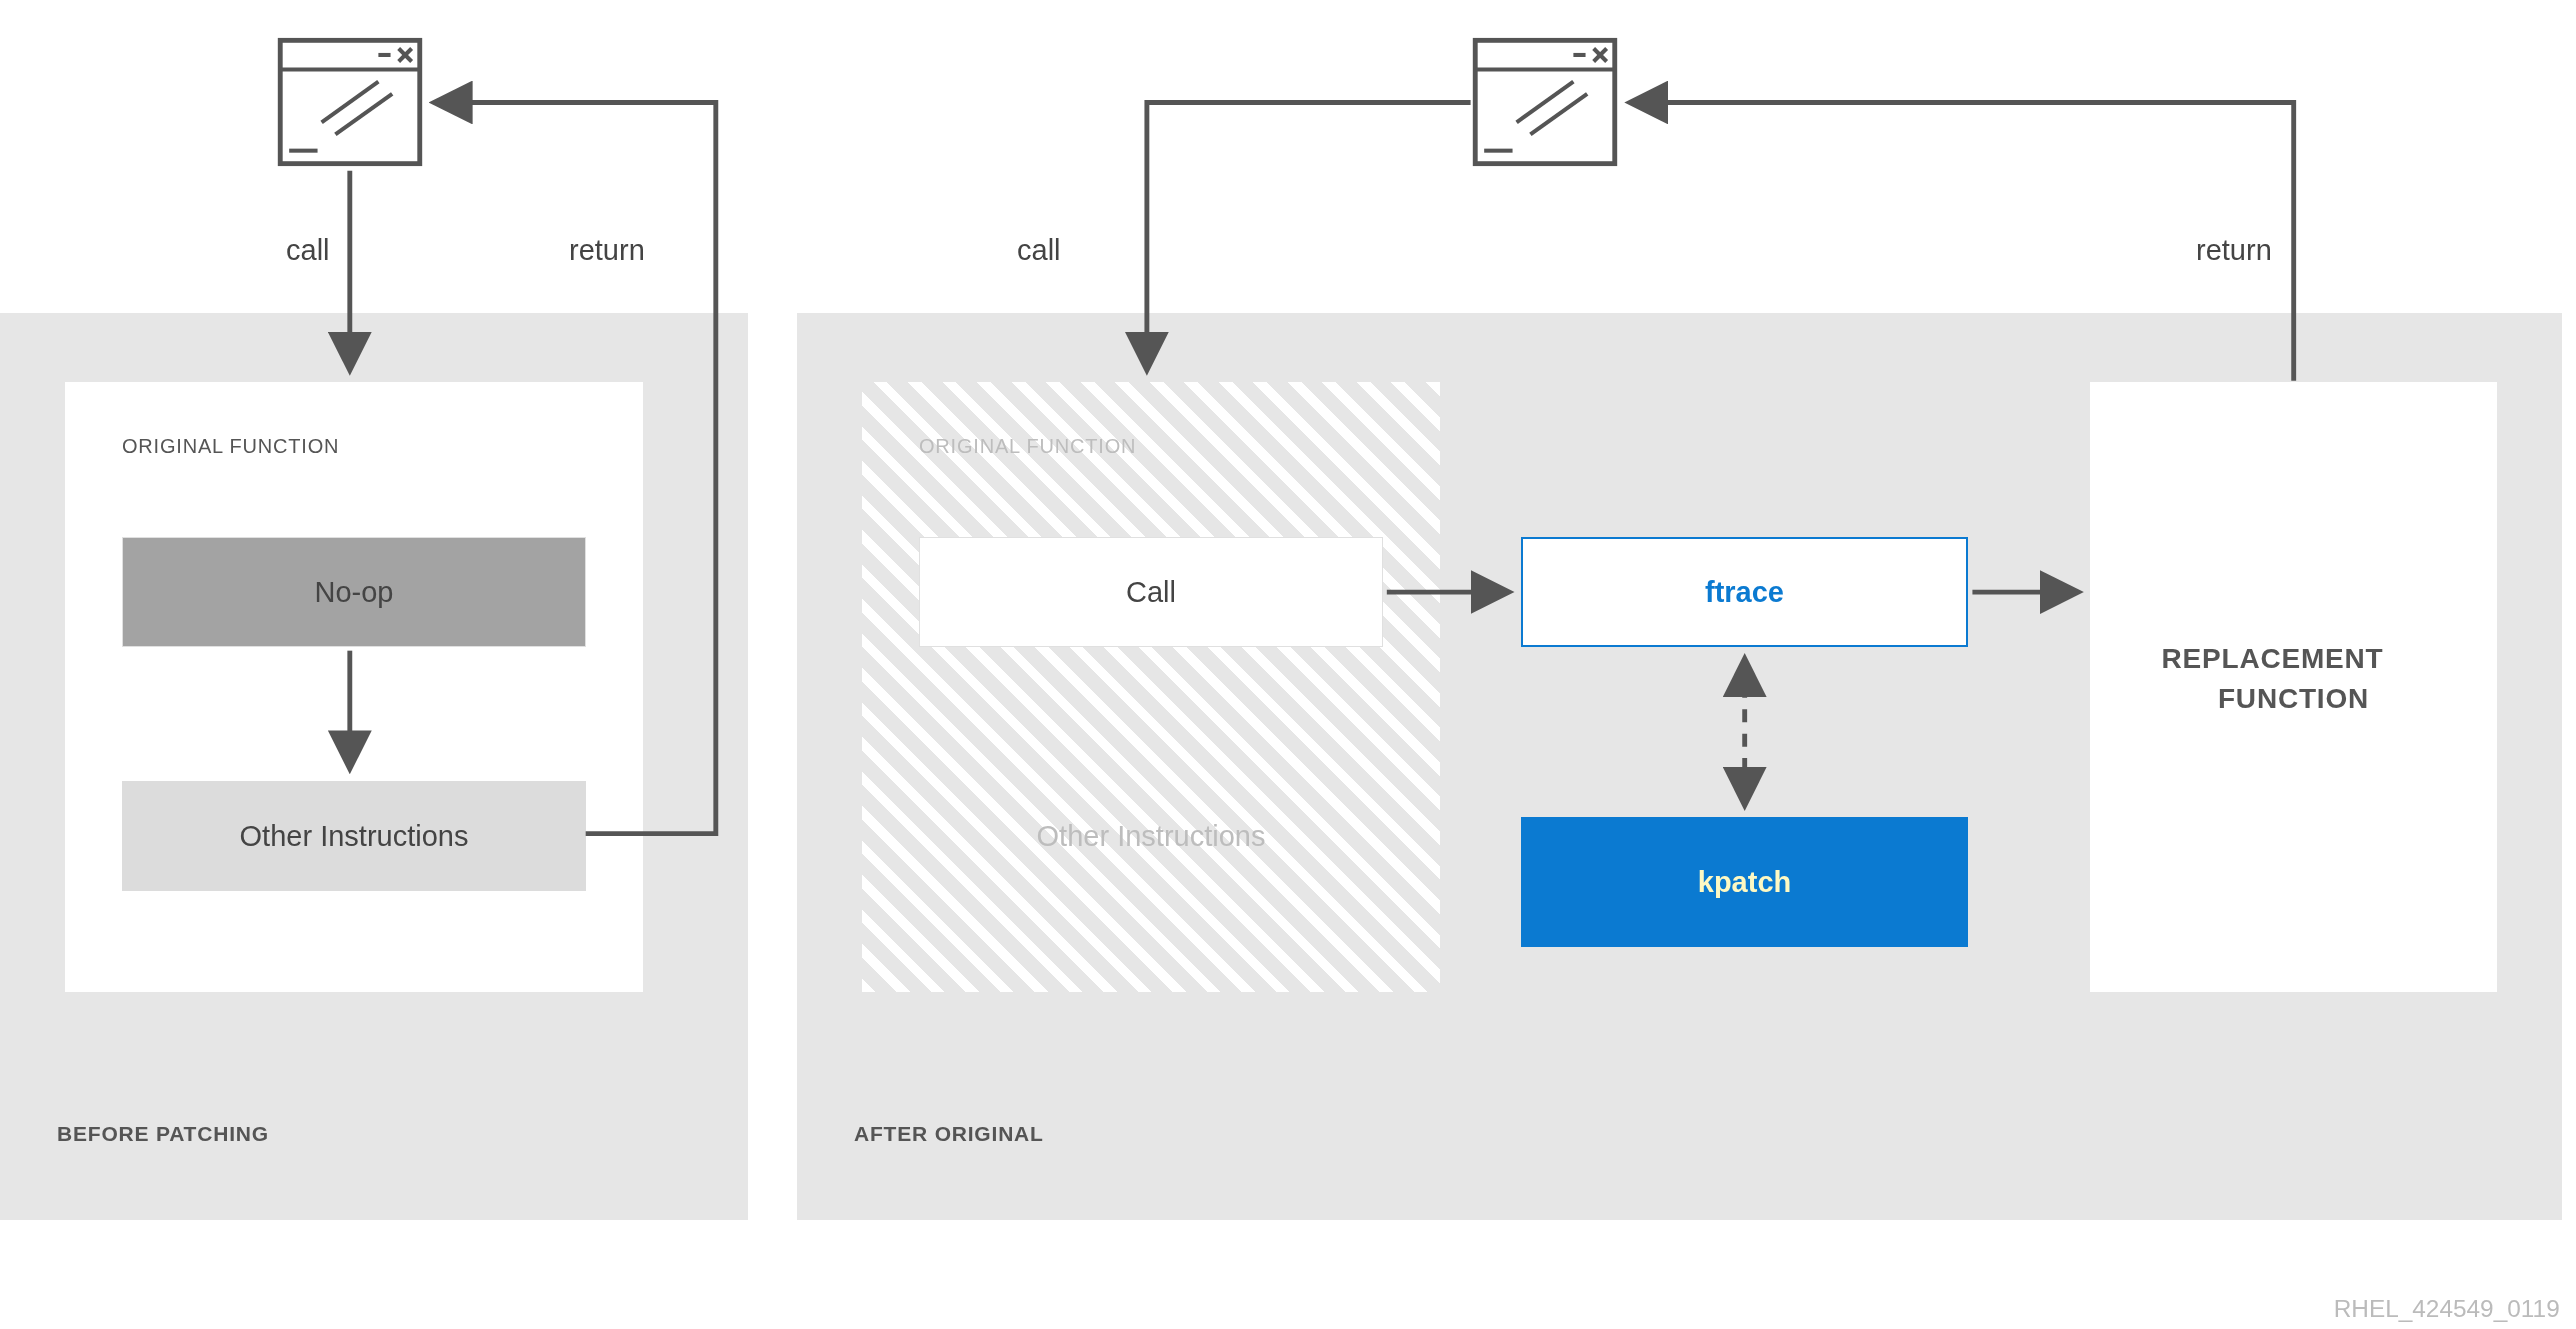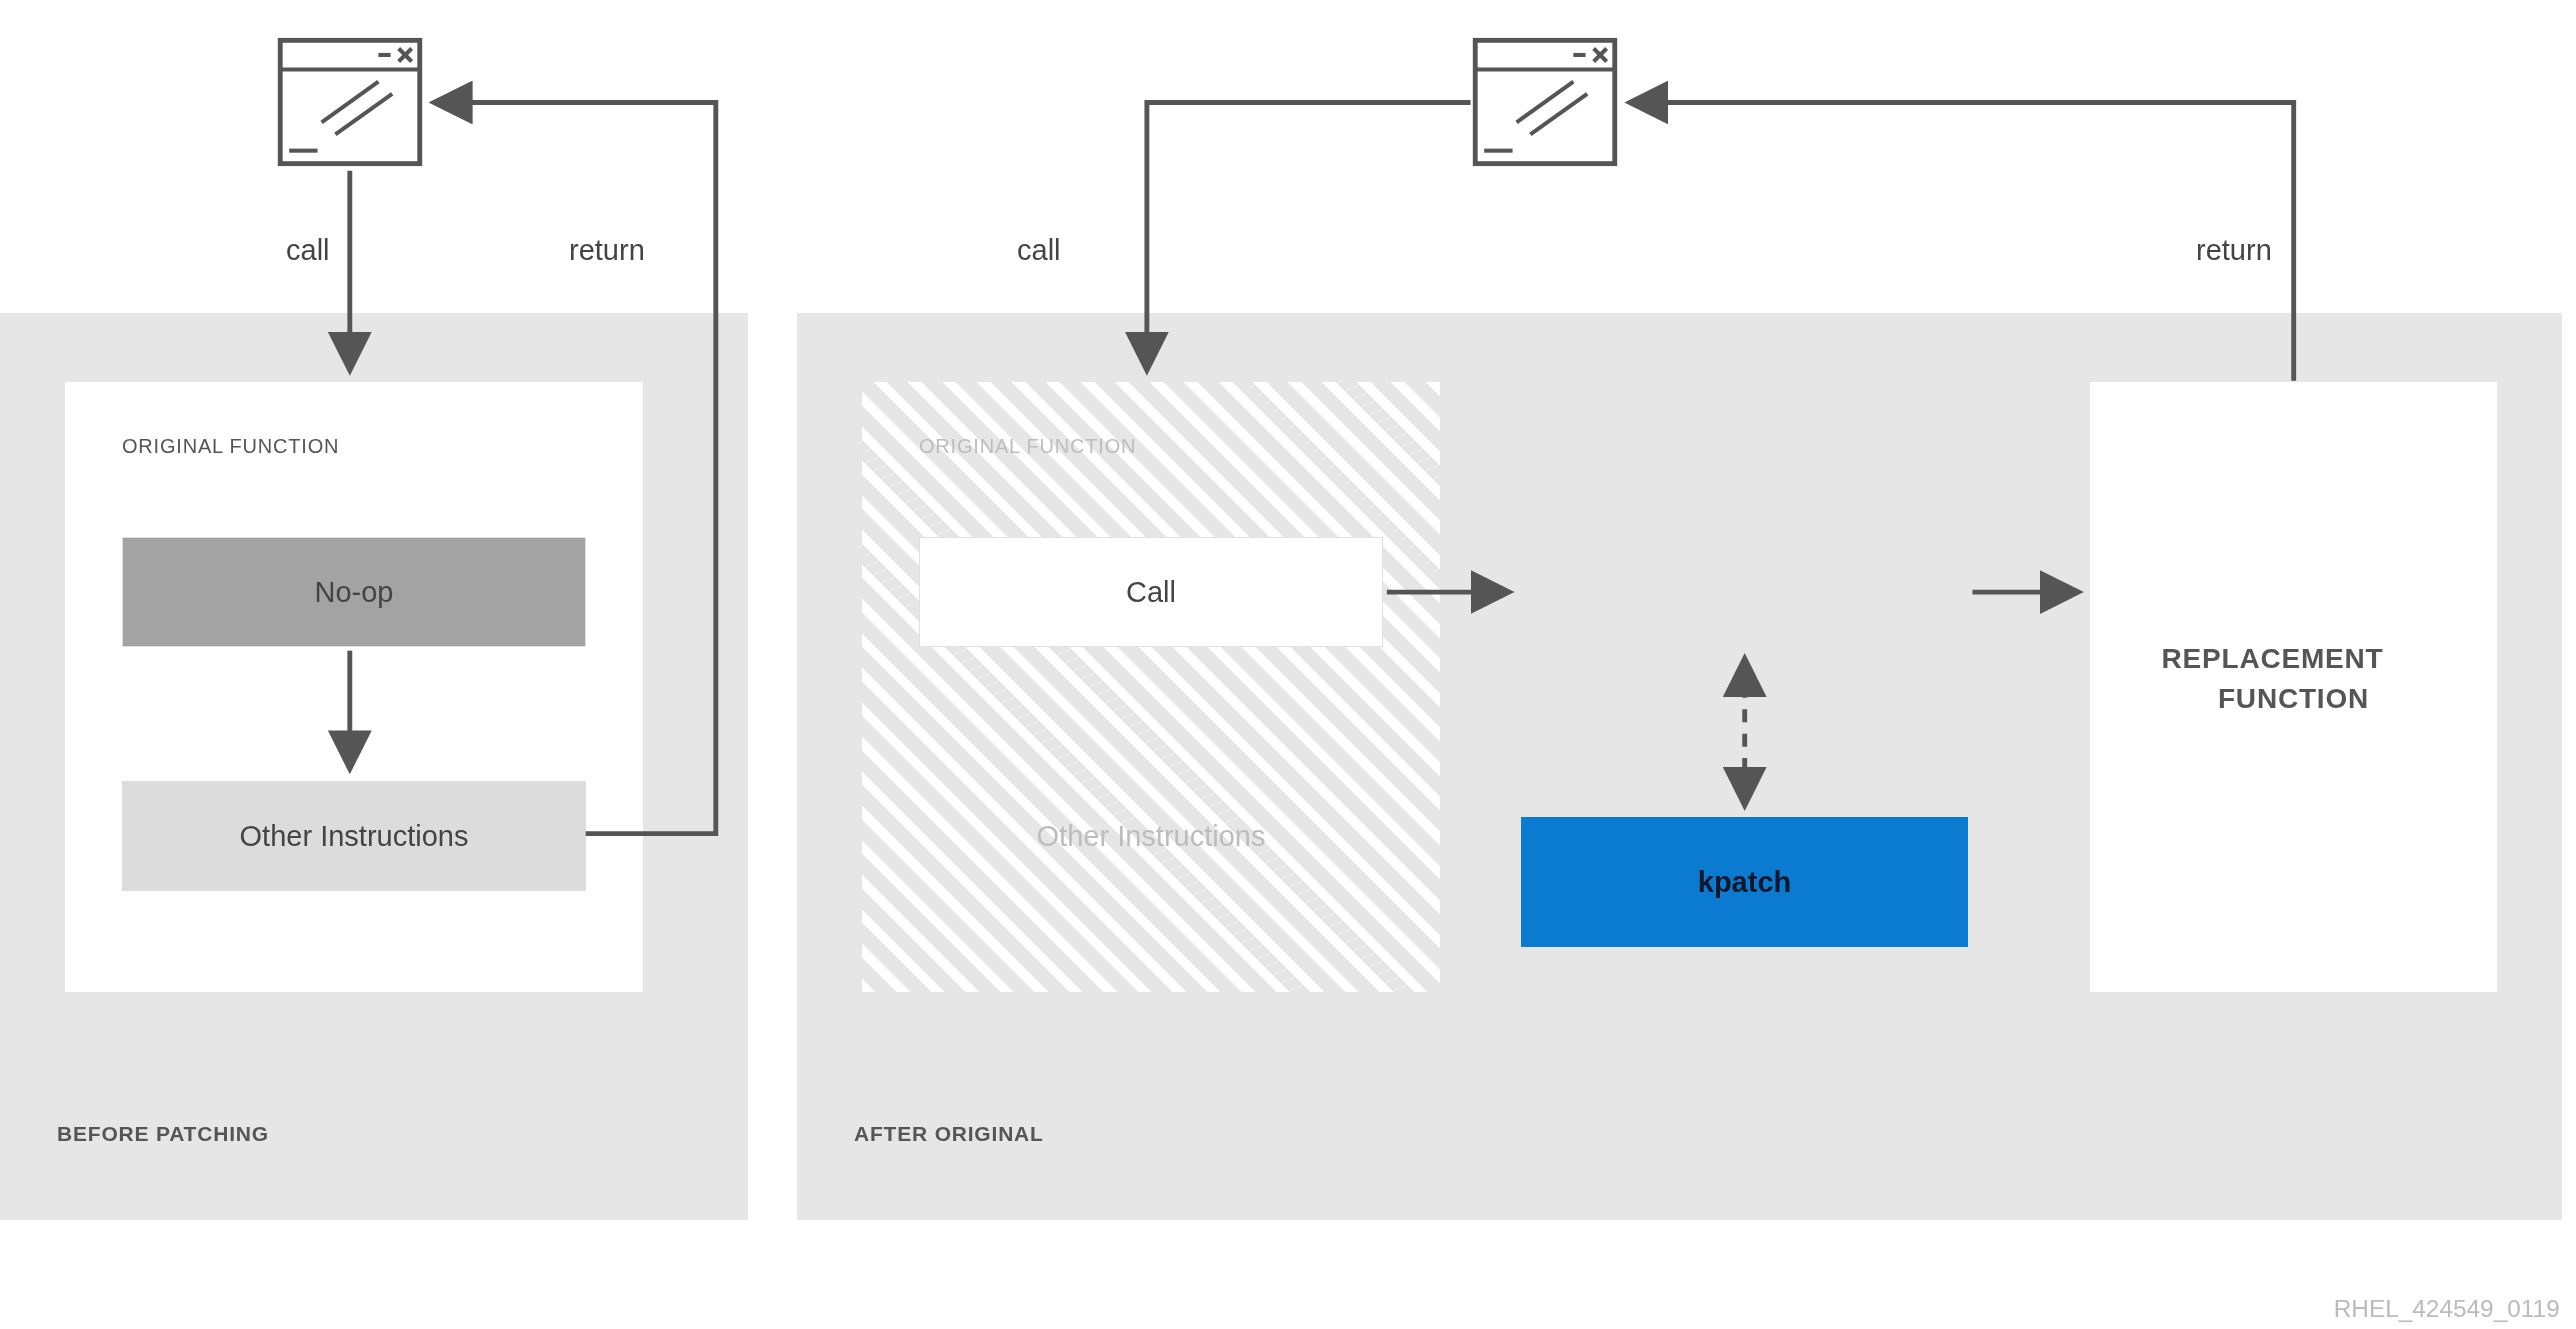--- a/index.html
+++ b/index.html
@@ -48,21 +48,21 @@
   color: #444;
   display: flex;
   align-items: center;
   justify-content: center;
 }
 .noop-box { border: 1.6px solid #e0e0e0; background: #a3a3a3; }
 .other-box { background: #dcdcdc; }
 .call-box { border: 1.6px solid #e0e0e0; background: #fff; }
 .other-faded { color: #bdbdbd; }
 .ftrace-box { border: 2.4px solid #0b7ad1; background: #fff; color: #0b7ad1; font-weight: 700; }
-.kpatch-box { background: #0b7ad1; color: #0f172a; font-weight: 700; }
+.kpatch-box { background: #0b7ad1; color: #fef9c3; font-weight: 700; }
 .replacement-box { position: absolute; background: #fff; }
 .replacement-text { position: absolute; font-size: 28px; font-weight:700; letter-spacing:0.8px; text-align:center; width: 100%; color:#555; }
 .small-label {
   position: absolute;
   font-size: 29px;
   color: #444;
 }
 .footer-id {
   position: absolute;
   font-size: 24.4px;
@@ -108,20 +108,23 @@
 
   <div class="hatched" style="left:862px; top:382px; width:578px; height:610px;"></div>
   <div class="function-heading faded" style="left:919px; top:435px;">ORIGINAL FUNCTION</div>
   <div class="sub-box call-box" style="left:919px; top:537px; width:464px; height:110px;">
     <span>Call</span>
   </div>
   <div class="sub-box other-faded" style="left:919px; top:781px; width:464px; height:110px;">
     <span>Other Instructions</span>
   </div>
 
+  <div class="sub-box ftrace-box" style="left:1521px; top:537px; width:447px; height:110px;">
+    <span>ftrace</span>
+  </div>
 
   <div class="sub-box kpatch-box" style="left:1521px; top:817px; width:447px; height:130px;">
     <span>kpatch</span>
   </div>
 
   <div class="replacement-box" style="left:2090px; top:382px; width:407px; height:610px;"></div>
   <div class="replacement-text" style="left:2090px; top:643px; width:365px;">REPLACEMENT</div>
   <div class="replacement-text" style="left:2090px; top:683px; width:407px;">FUNCTION</div>
 
   <svg class="window-icon" style="left:277px; top:37px;" width="146" height="130" viewBox="0 0 180 160">

